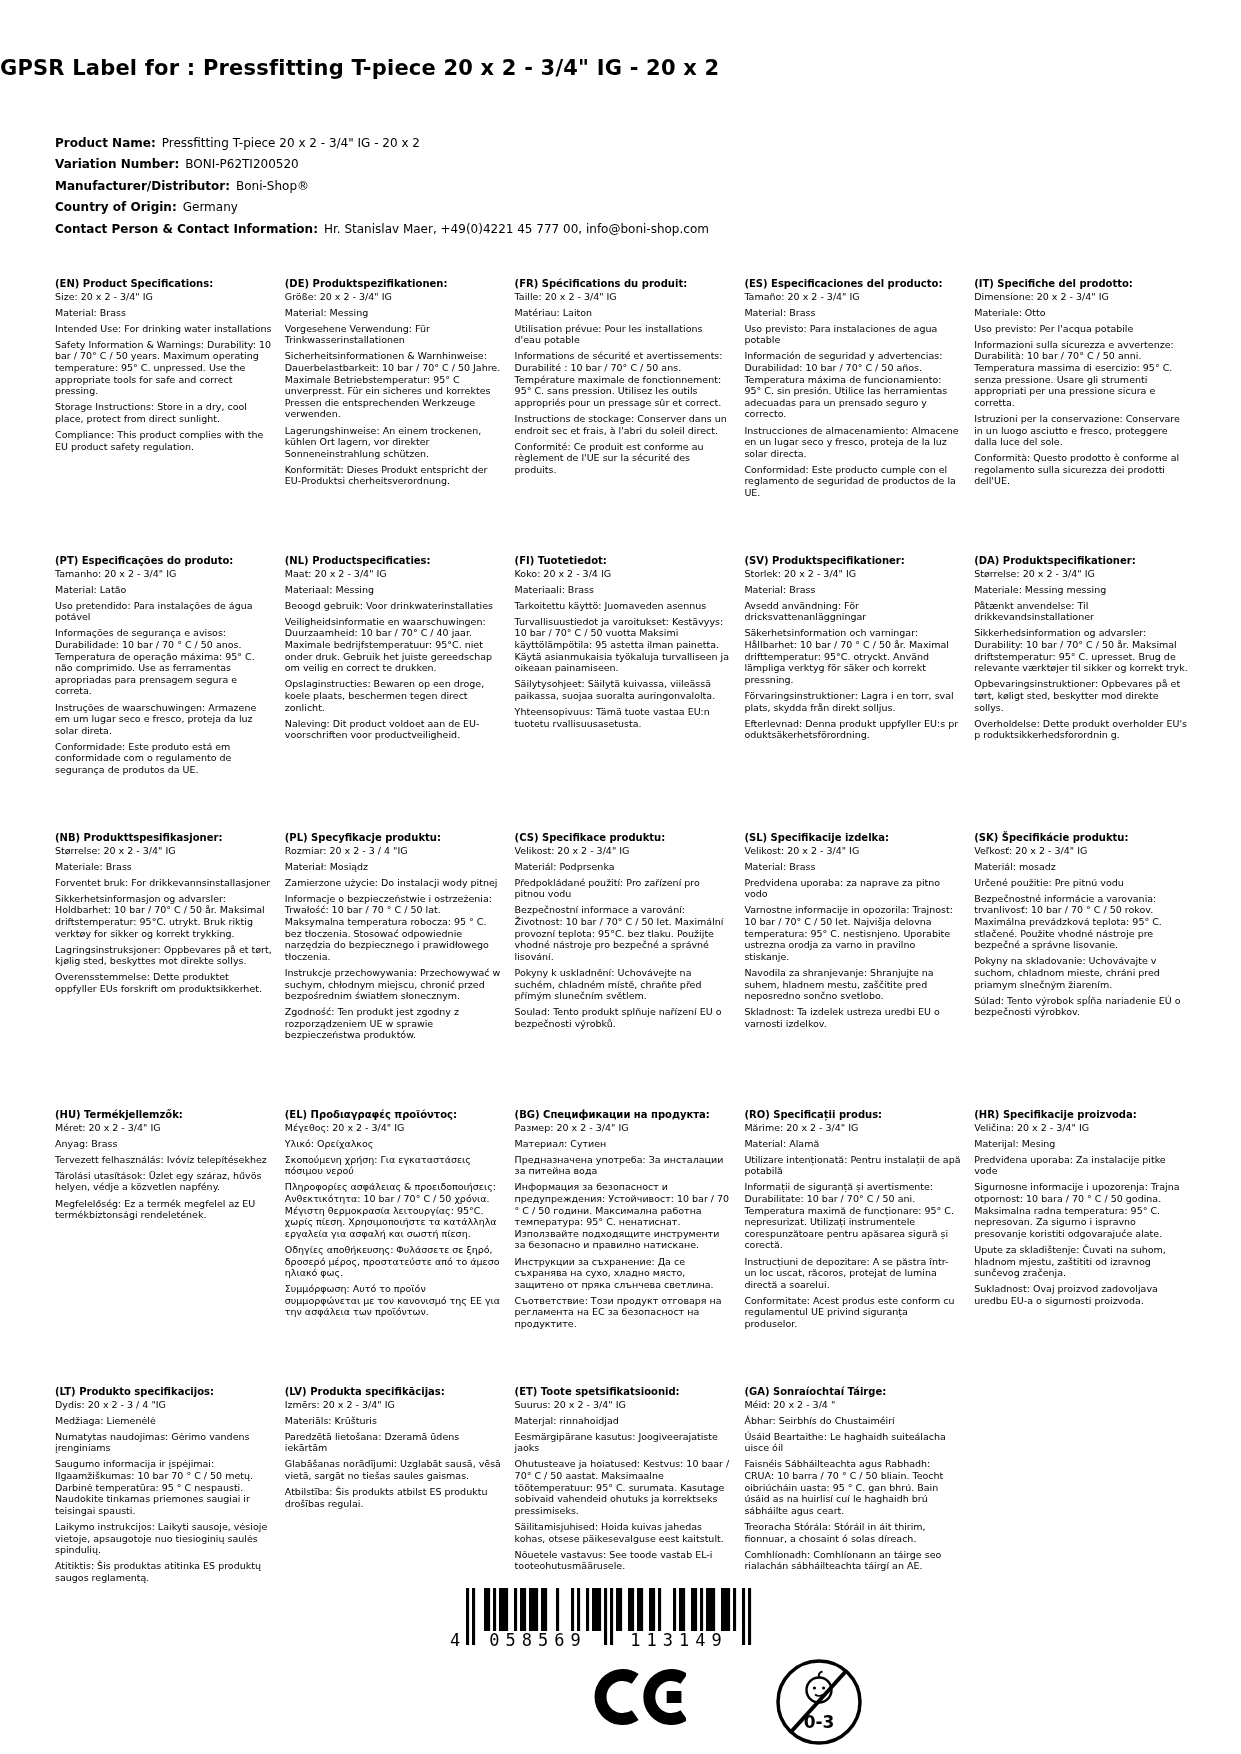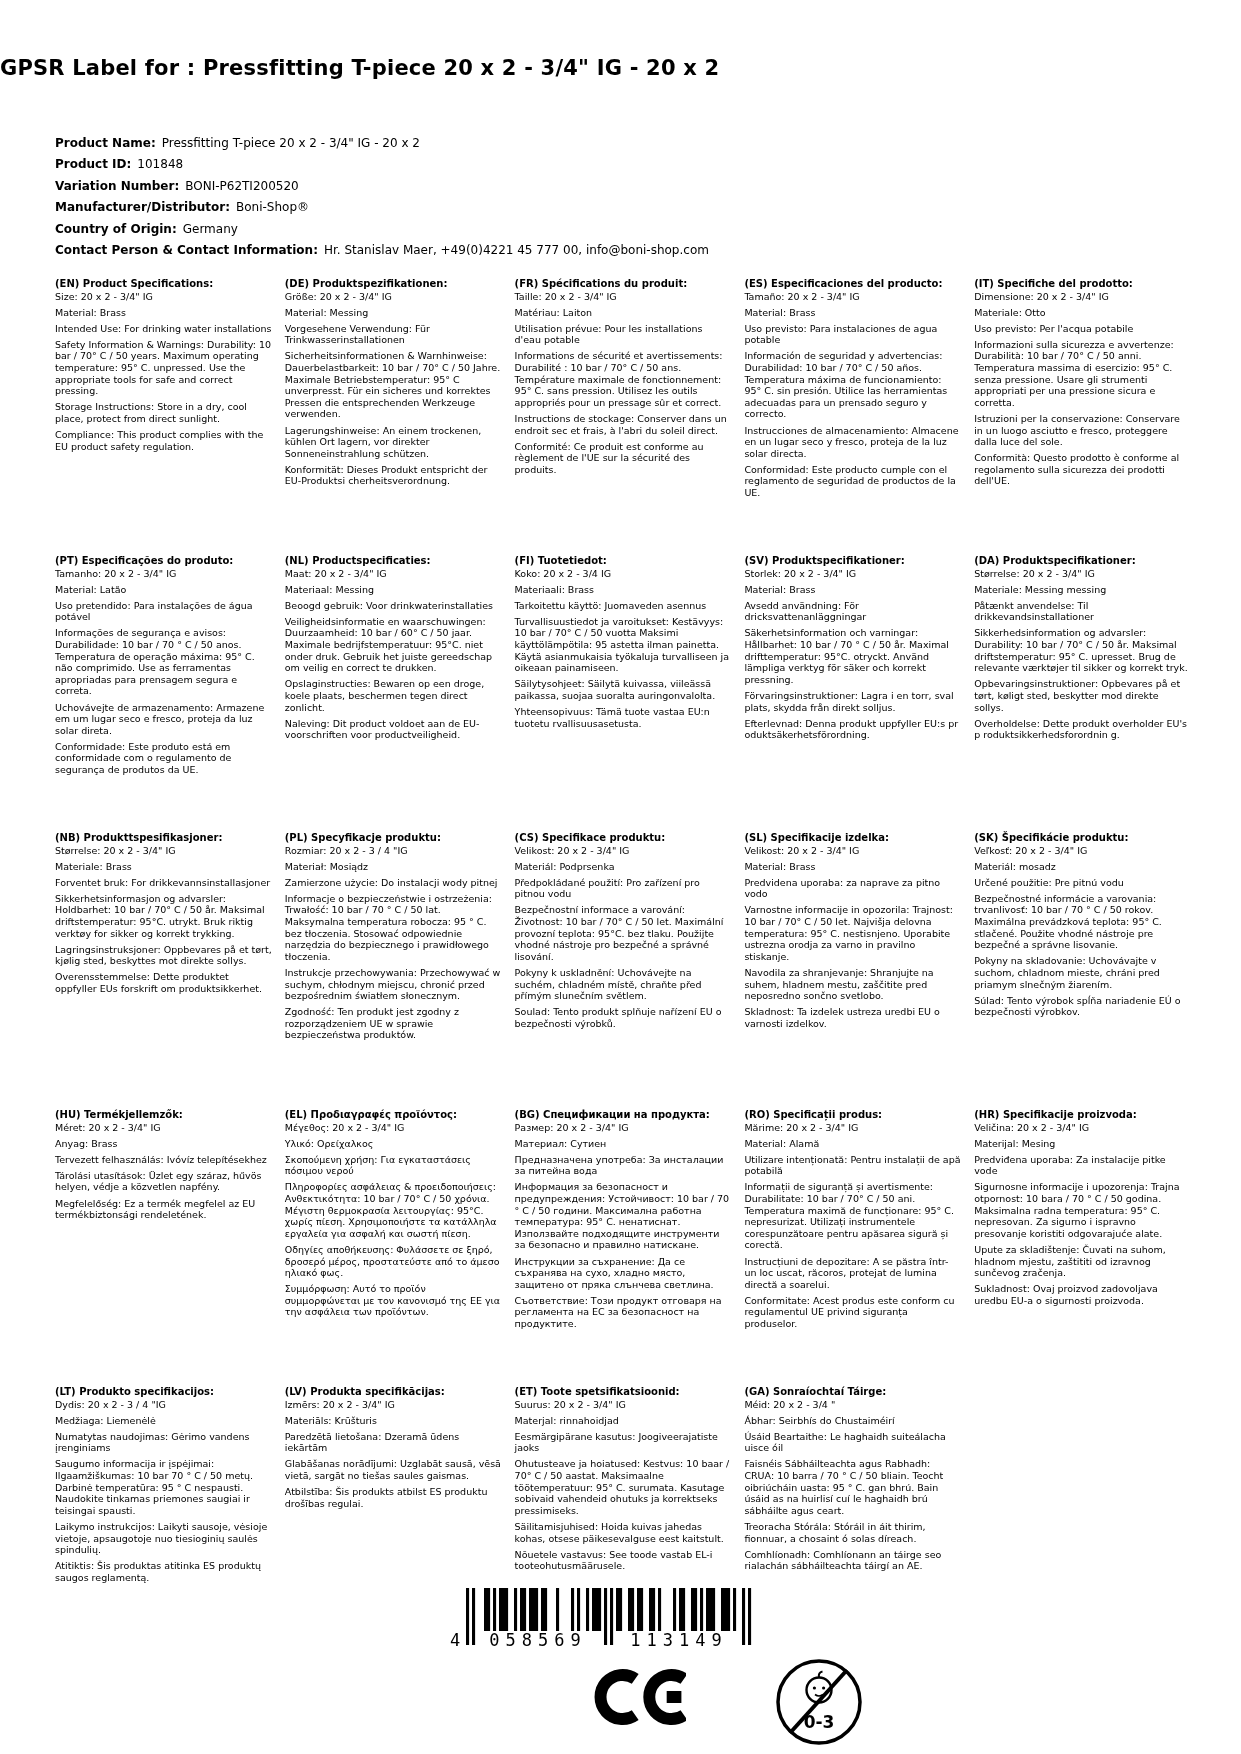--- a/index.html
+++ b/index.html
@@ -28,21 +28,20 @@
   .ce{position:absolute;left:594px;top:1668px;}
   .age{position:absolute;left:774px;top:1656px;}
 </style>
 </head>
 <body>
 
 <div class="title">GPSR Label for : Pressfitting T-piece 20 x 2 - 3/4" IG - 20 x 2</div>
 
 <div class="info">
     <div><span class="lbl">Product Name:</span><span class="val">Pressfitting T-piece 20 x 2 - 3/4" IG - 20 x 2</span></div>
-    <div><span class="lbl">Product ID:</span><span class="val">101848</span></div>
     <div><span class="lbl">Variation Number:</span><span class="val">BONI-P62TI200520</span></div>
     <div><span class="lbl">Manufacturer/Distributor:</span><span class="val">Boni-Shop®</span></div>
     <div><span class="lbl">Country of Origin:</span><span class="val">Germany</span></div>
     <div><span class="lbl">Contact Person &amp; Contact Information:</span><span class="val">Hr. Stanislav Maer, +49(0)4221 45 777 00, info@boni-shop.com</span></div>
   </div>
 
 <div class="grid">
     <section class="block">
       <h3>(EN) Product Specifications:</h3>
       <p>Size: 20 x 2 - 3/4" IG</p>
@@ -87,29 +86,29 @@
       <p>Informazioni sulla sicurezza e avvertenze: Durabilità: 10 bar / 70° C / 50 anni. Temperatura massima di esercizio: 95° C. senza pressione. Usare gli strumenti appropriati per una pressione sicura e corretta.</p>
       <p>Istruzioni per la conservazione: Conservare in un luogo asciutto e fresco, proteggere dalla luce del sole.</p>
       <p>Conformità: Questo prodotto è conforme al regolamento sulla sicurezza dei prodotti dell'UE.</p>
     </section>
     <section class="block">
       <h3>(PT) Especificações do produto:</h3>
       <p>Tamanho: 20 x 2 - 3/4" IG</p>
       <p>Material: Latão</p>
       <p>Uso pretendido: Para instalações de água potável</p>
       <p>Informações de segurança e avisos: Durabilidade: 10 bar / 70 ° C / 50 anos. Temperatura de operação máxima: 95° C. não comprimido. Use as ferramentas apropriadas para prensagem segura e correta.</p>
-      <p>Uchovávejte de armazenamento: Armazene em um lugar seco e fresco, proteja da luz solar direta.</p>
+      <p>Instruções de waarschuwingen: Armazene em um lugar seco e fresco, proteja da luz solar direta.</p>
       <p>Conformidade: Este produto está em conformidade com o regulamento de segurança de produtos da UE.</p>
     </section>
     <section class="block">
       <h3>(NL) Productspecificaties:</h3>
       <p>Maat: 20 x 2 - 3/4" IG</p>
       <p>Materiaal: Messing</p>
       <p>Beoogd gebruik: Voor drinkwaterinstallaties</p>
-      <p>Veiligheidsinformatie en waarschuwingen: Duurzaamheid: 10 bar / 60° C / 50 jaar. Maximale bedrijfstemperatuur: 95°C. niet onder druk. Gebruik het juiste gereedschap om veilig en correct te drukken.</p>
+      <p>Veiligheidsinformatie en waarschuwingen: Duurzaamheid: 10 bar / 70° C / 40 jaar. Maximale bedrijfstemperatuur: 95°C. niet onder druk. Gebruik het juiste gereedschap om veilig en correct te drukken.</p>
       <p>Opslaginstructies: Bewaren op een droge, koele plaats, beschermen tegen direct zonlicht.</p>
       <p>Naleving: Dit product voldoet aan de EU-voorschriften voor productveiligheid.</p>
     </section>
     <section class="block">
       <h3>(FI) Tuotetiedot:</h3>
       <p>Koko: 20 x 2 - 3/4 IG</p>
       <p>Materiaali: Brass</p>
       <p>Tarkoitettu käyttö: Juomaveden asennus</p>
       <p>Turvallisuustiedot ja varoitukset: Kestävyys: 10 bar / 70° C / 50 vuotta Maksimi käyttölämpötila: 95 astetta ilman painetta. Käytä asianmukaisia työkaluja turvalliseen ja oikeaan painamiseen.</p>
       <p>Säilytysohjeet: Säilytä kuivassa, viileässä paikassa, suojaa suoralta auringonvalolta.</p>

